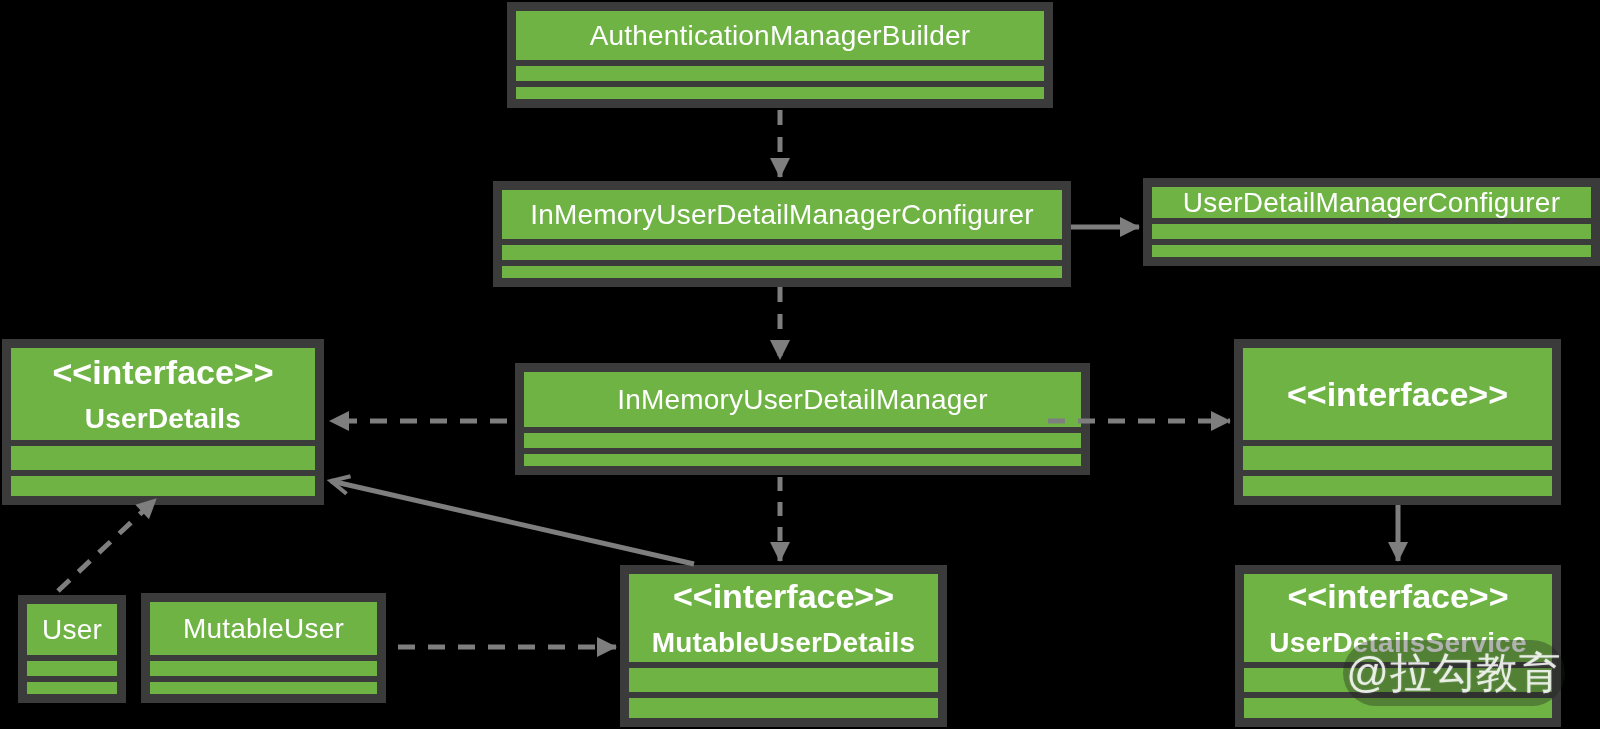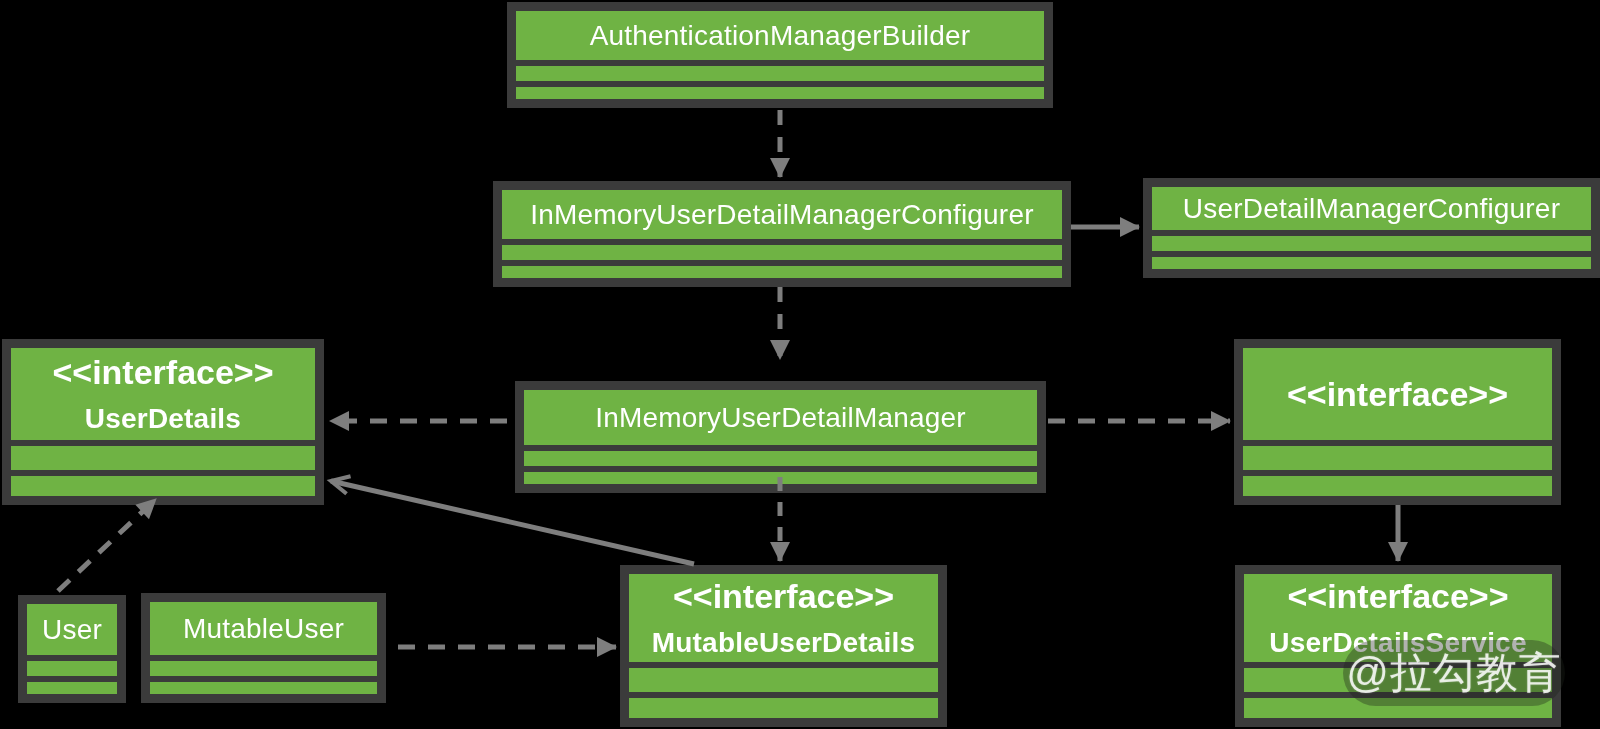--- a/index.html
+++ b/index.html
@@ -68,38 +68,38 @@
   </div>
 
   <div class="uml-box" style="left:493px; top:181px; width:578px; height:106px">
     <div class="title">
       <div class="cls">InMemoryUserDetailManagerConfigurer</div>
     </div>
     <div class="row row1"></div>
     <div class="row row2"></div>
   </div>
 
-  <div class="uml-box" style="left:1143px; top:178px; width:457px; height:100px">
+  <div class="uml-box" style="left:1143px; top:178px; width:457px; height:88px">
     <div class="title">
       <div class="cls">UserDetailManagerConfigurer</div>
     </div>
     <div class="row row1"></div>
     <div class="row row2"></div>
   </div>
 
   <div class="uml-box iface" style="left:2px; top:339px; width:322px; height:166px">
     <div class="title">
       <div class="stereo">&lt;&lt;interface&gt;&gt;</div>
       <div class="cls">UserDetails</div>
     </div>
     <div class="row row1"></div>
     <div class="row row2"></div>
   </div>
 
-  <div class="uml-box" style="left:515px; top:381px; width:531px; height:112px">
+  <div class="uml-box" style="left:515px; top:363px; width:575px; height:112px">
     <div class="title">
       <div class="cls">InMemoryUserDetailManager</div>
     </div>
     <div class="row row1"></div>
     <div class="row row2"></div>
   </div>
 
   <div class="uml-box iface" style="left:1234px; top:339px; width:327px; height:166px">
     <div class="title">
       <div class="stereo">&lt;&lt;interface&gt;&gt;</div>

